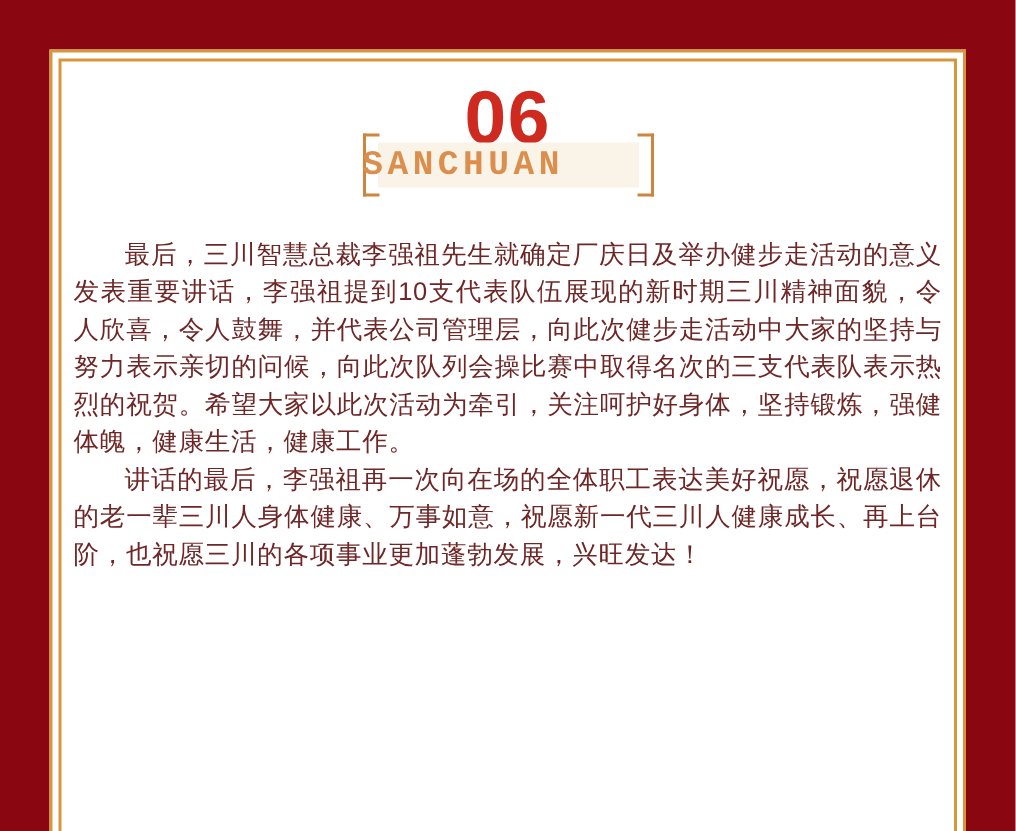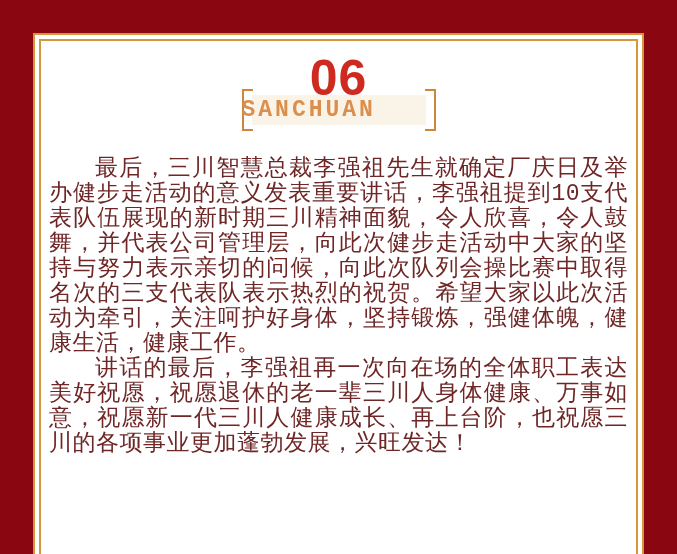--- a/index.html
+++ b/index.html
@@ -84,26 +84,25 @@
     font-size: 23px;
     letter-spacing: 3px;
     line-height: 1;
   }
   .article {
     padding: 26px 8px 0 8px;
   }
   .article p {
     margin: 0;
     color: #6f2626;
-    font-size: 23px;
+    font-size: 17px;
     line-height: 25px;
     text-align: justify;
     text-indent: 2em;
     letter-spacing: 0.5px;
-    font-family: Liberation Mono, monospace;
   }
 </style>
 </head>
 <body>
 
 <div class="frame">
   <div class="frame-inner">
 
     <div class="section-number">06</div>
 

